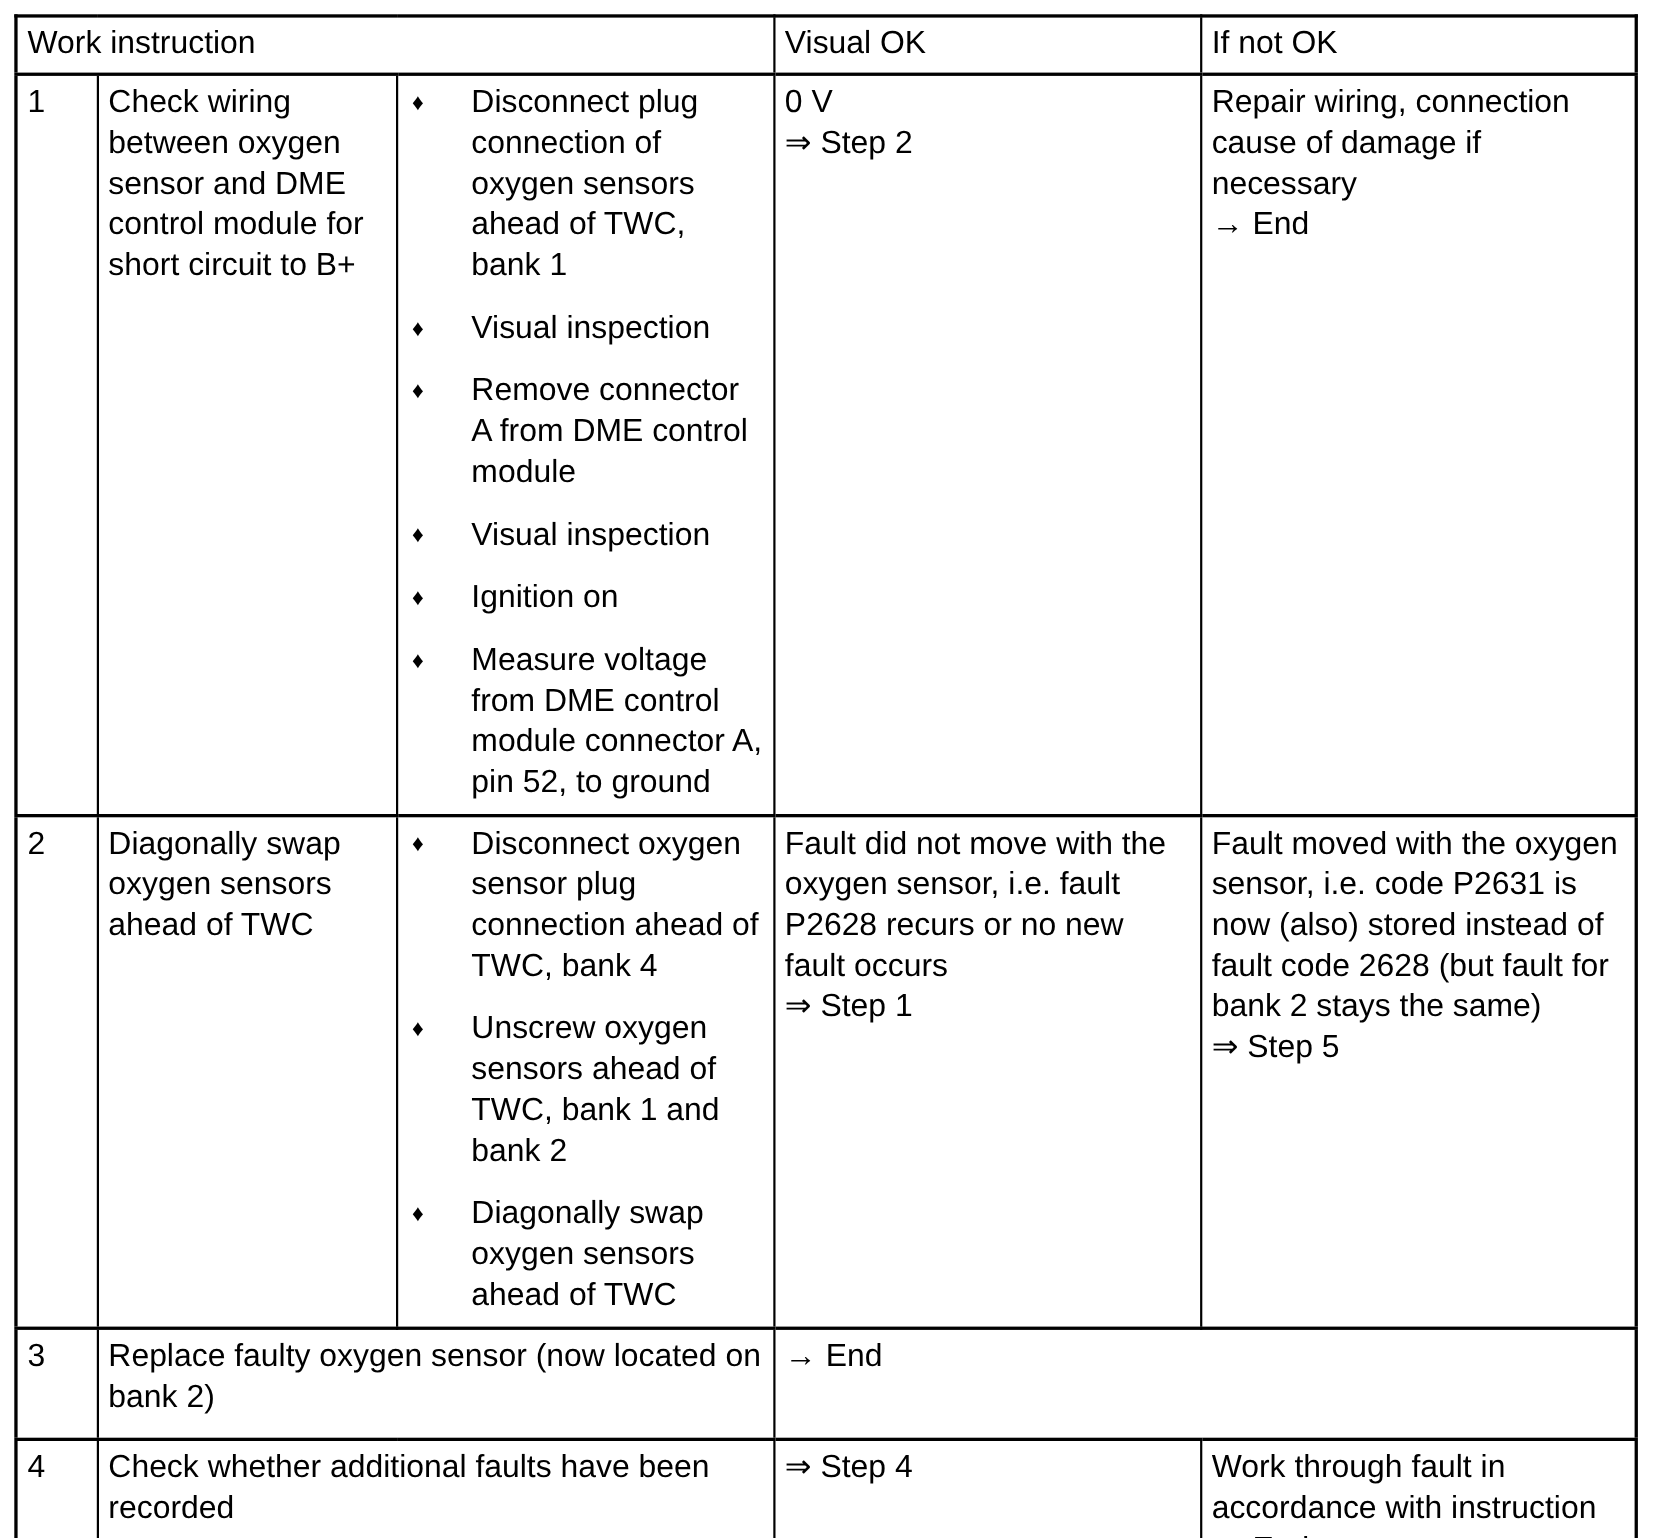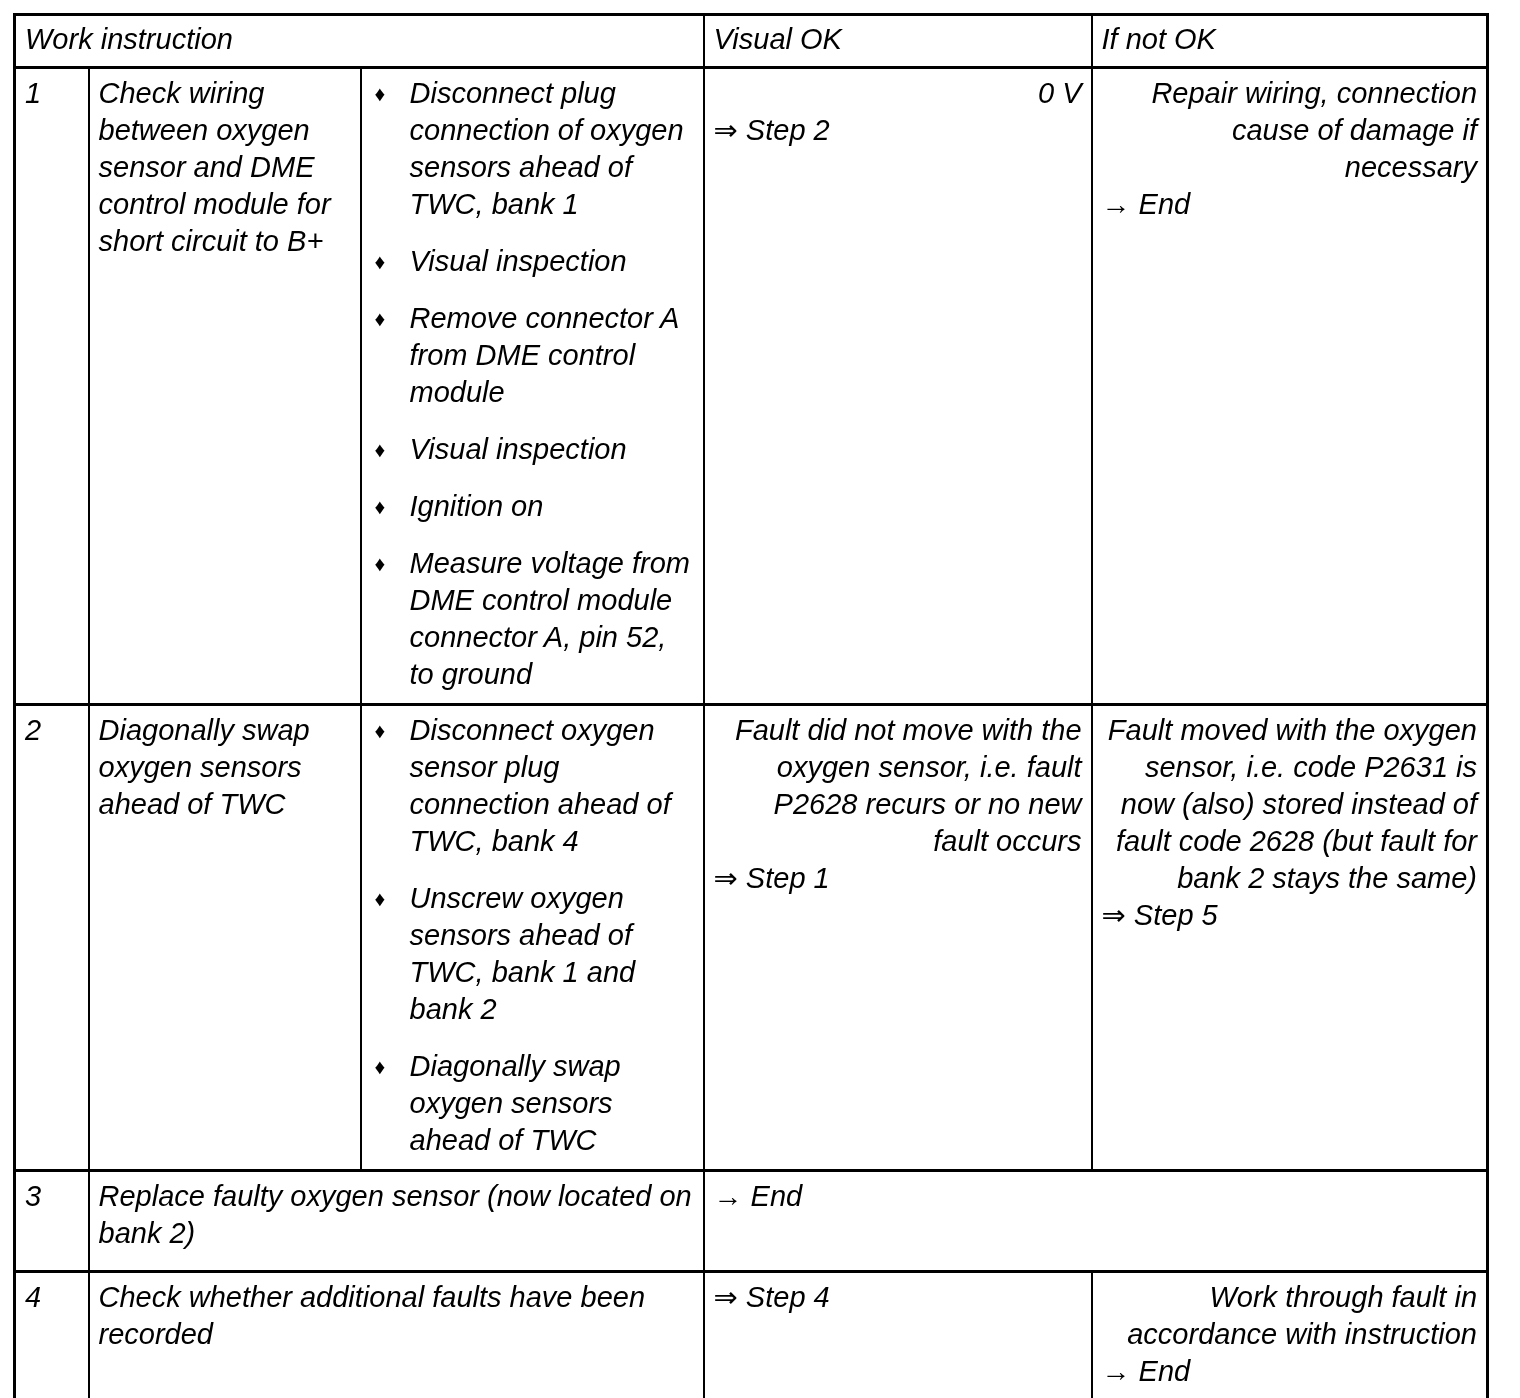--- a/index.html
+++ b/index.html
@@ -36,21 +36,20 @@
   table.wi col.c-detail { width: 343px; }
   table.wi col.c-ok     { width: 388px; }
   table.wi col.c-notok  { width: 396px; }
 
   table.wi td, table.wi th {
     border: 2px solid #000000;
     vertical-align: top;
     padding: 6px 9px 10px 9px;
     text-align: left;
     font-weight: normal;
-    font-style: italic;
   }
 
   
   table.wi {
     border: 3px solid #000000;
   }
   tr.rowsep > td, tr.rowsep > th {
     border-top-width: 3px;
   }
 
@@ -76,23 +75,23 @@
   ul.bullets > li:last-child {
     margin-bottom: 0;
   }
   ul.bullets > li .bullet-glyph {
     position: absolute;
     left: 4px;
     top: 0;
     font-size: 21px;
     line-height: 37px;
   }
-  .bullet-text { display: block; }
-
-  .para { display: block; text-align: right; }
+  .bullet-text { display: block; margin-left: 19px; }
+
+  .para { display: block; }
 
   .arrow-line { display: block; white-space: nowrap; }
 
   .tall-r1 td { height: 572px; }
   .tall-r2 td { height: 382px; }
   .tall-r3 td { height: 82px; }
   .tall-r4 td { height: 112px; }
 
   .stepnum { }
 </style>

